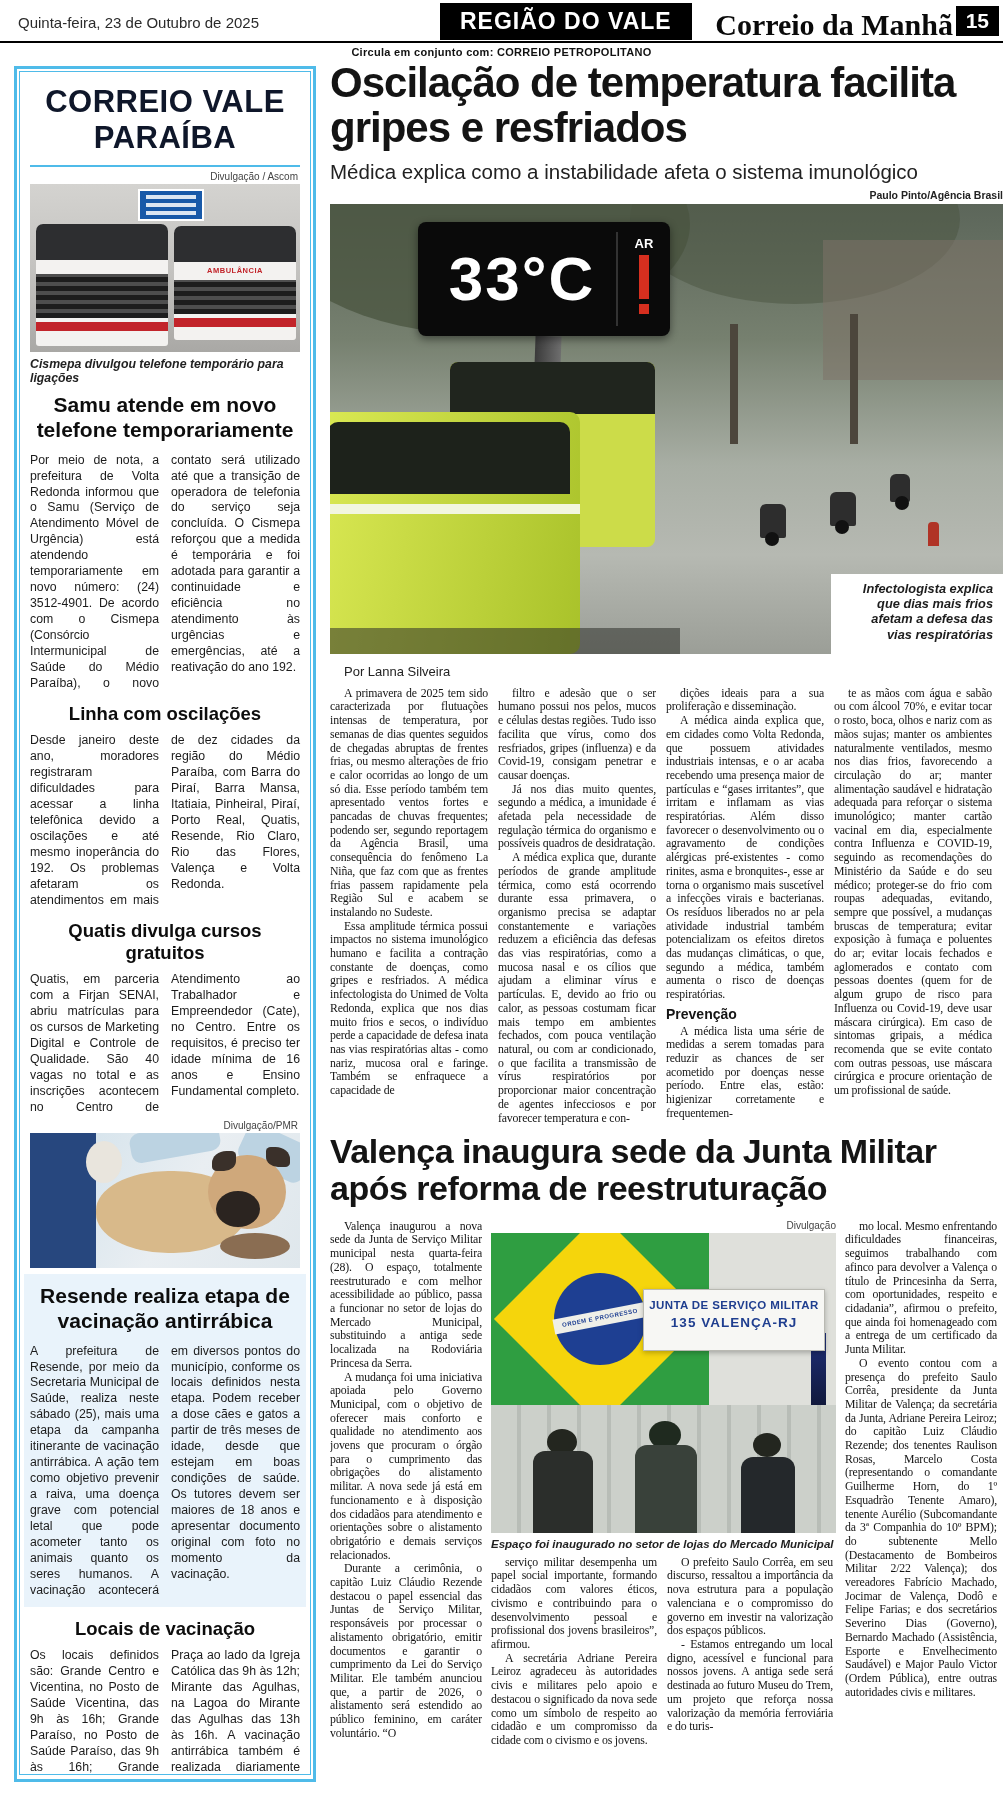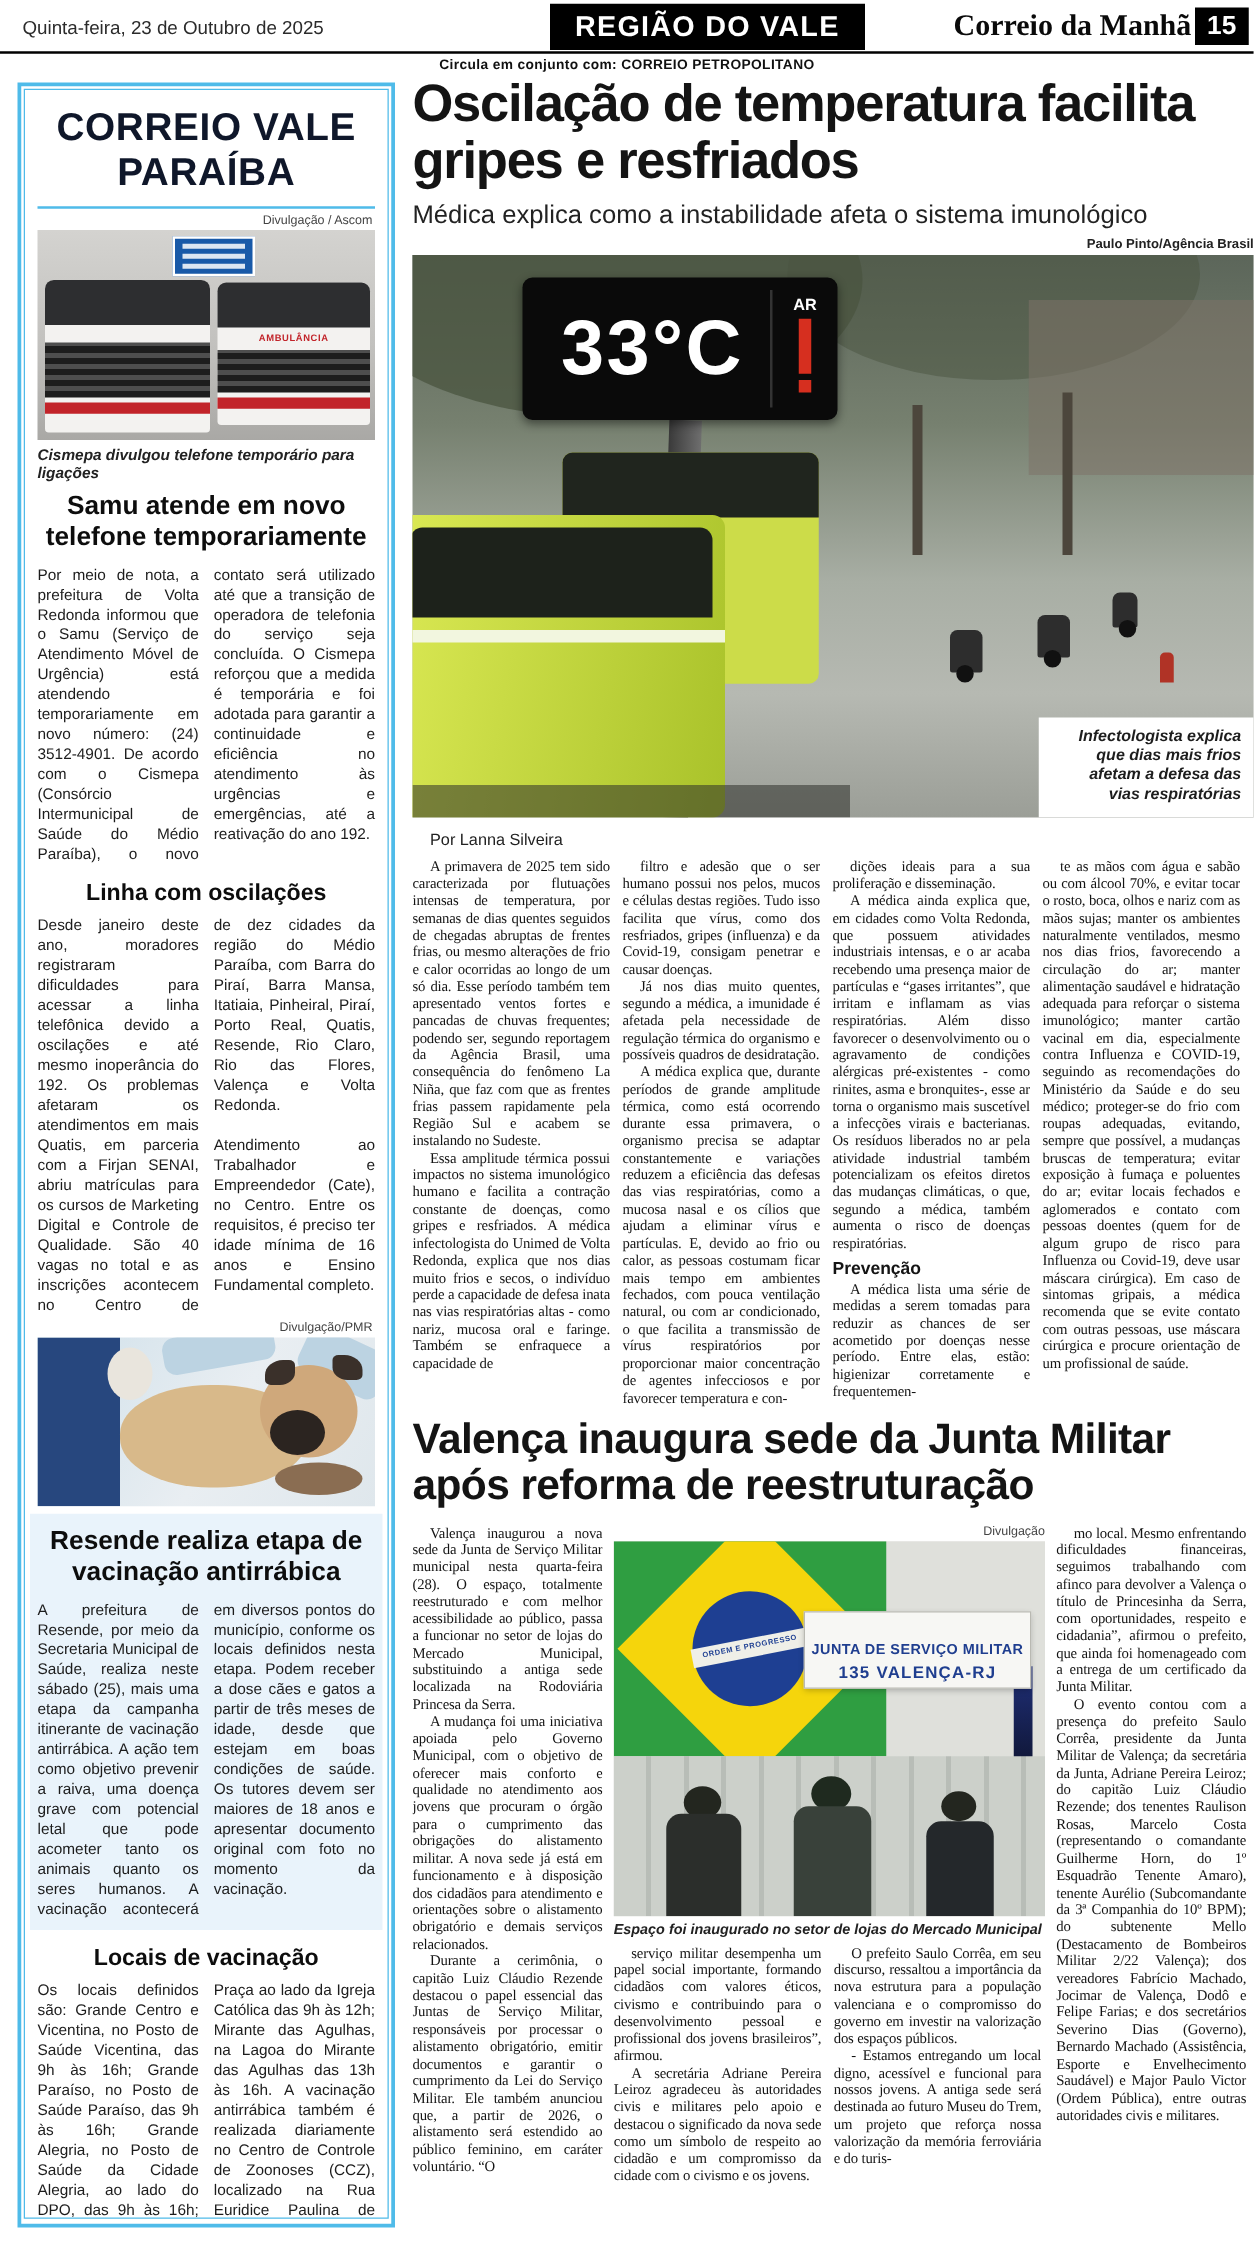--- a/index.html
+++ b/index.html
@@ -1,21 +1,21 @@
 <!DOCTYPE html>
 <html lang="pt"><head>
 <meta charset="utf-8">
 <style>
   html,body{margin:0;padding:0;background:#fff;}
   body{width:1003px;height:1797px;position:relative;font-family:"Liberation Sans",sans-serif;color:#111;overflow:hidden;}
   
   .hdr{position:absolute;left:0;top:0;width:1003px;height:41px;border-bottom:2px solid #000;}
   .hdr-date{position:absolute;left:18px;top:14px;font-size:15px;color:#2b2b2b;}
   .hdr-section{position:absolute;left:440px;top:3px;background:#000;color:#fff;font-size:23px;font-weight:bold;letter-spacing:1px;padding:5px 20px;}
-  .hdr-brand{position:absolute;right:50px;top:8px;font-family:"Liberation Serif",serif;font-weight:bold;font-size:24px;color:#0a0a0a;}
+  .hdr-brand{position:absolute;right:50px;top:8px;font-family:"Liberation Serif",serif;font-weight:bold;font-size:30px;color:#0a0a0a;}
   .hdr-page{position:absolute;right:4px;top:6px;background:#000;color:#fff;font-weight:bold;font-size:21px;padding:3px 10px;}
   .hdr-tag{position:absolute;left:0;top:46px;width:1003px;text-align:center;font-size:11px;font-weight:bold;letter-spacing:.3px;color:#111;}
   
   .sb{position:absolute;left:14px;top:66px;width:302px;height:1716px;border:3px solid #4fbbe9;box-sizing:border-box;}
   .sb-in{border:1px solid #4fbbe9;margin:2px;height:1704px;box-sizing:border-box;padding:8px 10px;overflow:hidden;}
   .sb-mast{font-size:31px;font-weight:bold;letter-spacing:.5px;text-align:center;color:#0f172a;padding:4px 0 9px;border-bottom:2px solid #4fbbe9;}
   .sb-credit{font-size:10px;color:#444;text-align:right;margin:4px 2px 2px;}
   .sb-cap{font-size:12.3px;font-weight:bold;font-style:italic;color:#222;margin:5px 0 8px;}
   .sb h2{font-size:21px;line-height:1.18;text-align:center;margin:8px 4px 10px;color:#0d0d0d;}
   .sb h3{font-size:18.5px;text-align:center;margin:11px 0 8px;color:#0d0d0d;}
@@ -76,21 +76,21 @@
   .jn{position:absolute;left:330px;top:1133px;width:673px;height:664px;overflow:hidden;}
   .jn-head{font-size:34px;line-height:1.1;font-weight:bold;letter-spacing:-.5px;color:#141414;}
   .jn-row{display:flex;gap:9px;margin-top:12px;height:562px;overflow:hidden;}
   .jn-mid{width:345px;flex:0 0 345px;}
   .jn-credit{font-size:10px;color:#444;text-align:right;margin-bottom:2px;}
   .flagph{height:300px;background:#dfe0db;}
   .flag{position:absolute;left:0;top:0;width:218px;height:172px;background:#2f9e41;overflow:hidden;}
   .flag-d{position:absolute;left:50%;top:50%;width:150px;height:150px;background:#f5d50c;transform:translate(-50%,-50%) rotate(45deg);}
   .flag-c{position:absolute;left:50%;top:50%;width:92px;height:92px;background:#1e3f92;border-radius:50%;transform:translate(-50%,-50%);}
   .flag-b{position:absolute;left:50%;top:50%;width:94px;height:15px;background:#efefe8;transform:translate(-50%,-55%) rotate(-11deg);font-size:6px;font-weight:bold;color:#1e3f92;text-align:center;line-height:15px;letter-spacing:.5px;}
-  .jn-sign{position:absolute;left:152px;top:56px;width:182px;height:62px;background:#f7f7f4;border:1px solid #b9b9b2;box-shadow:0 2px 5px rgba(0,0,0,.25);text-align:center;color:#1f3e8f;font-weight:bold;padding-top:24px;box-sizing:border-box;}
+  .jn-sign{position:absolute;left:152px;top:56px;width:182px;height:62px;background:#f7f7f4;border:1px solid #b9b9b2;box-shadow:0 2px 5px rgba(0,0,0,.25);text-align:center;color:#1f3e8f;font-weight:bold;padding-top:9px;box-sizing:border-box;}
   .jn-sign .s1{font-size:11.5px;letter-spacing:.4px;}
   .jn-sign .s2{font-size:13.5px;margin-top:4px;letter-spacing:1px;}
   .jn-glass{position:absolute;left:0;top:172px;width:345px;height:128px;background:repeating-linear-gradient(90deg,#ccd0ca 0 26px,#b8bdb7 26px 30px);}
   .jn-p{position:absolute;bottom:0;background:#2b2e2b;border-radius:12px 12px 0 0;}
   .jn-ph{position:absolute;background:#23261f;border-radius:50%;}
   .jn-bflag{position:absolute;right:10px;top:100px;width:15px;height:86px;background:linear-gradient(180deg,#20307a,#0e1430);}
   .jn-cap{font-size:11.5px;font-weight:bold;font-style:italic;color:#222;margin:5px 0 6px;}
   .jn-cols{display:flex;gap:10px;height:225px;overflow:hidden;}
   .jn-cols .col{width:166px;flex:0 0 166px;}
   .jn .col{height:100%;}
@@ -130,20 +130,21 @@
     </div>
   </div>
   <div class="sb-cap">Cismepa divulgou telefone temporário para ligações</div>
 
   <h2>Samu atende em novo telefone temporariamente</h2>
   <div class="sb-body">Por meio de nota, a prefeitura de Volta Redonda informou que o Samu (Serviço de Atendimento Móvel de Urgência) está atendendo temporariamente em novo número: (24) 3512-4901. De acordo com o Cismepa (Consórcio Intermunicipal de Saúde do Médio Paraíba), o novo contato será utilizado até que a transição de operadora de telefonia do serviço seja concluída. O Cismepa reforçou que a medida é temporária e foi adotada para garantir a continuidade e eficiência no atendimento às urgências e emergências, até a reativação do ano 192.</div>
 
   <h3>Linha com oscilações</h3>
   <div class="sb-body">Desde janeiro deste ano, moradores registraram dificuldades para acessar a linha telefônica devido a oscilações e até mesmo inoperância do 192. Os problemas afetaram os atendimentos em mais de dez cidades da região do Médio Paraíba, com Barra do Piraí, Barra Mansa, Itatiaia, Pinheiral, Piraí, Porto Real, Quatis, Resende, Rio Claro, Rio das Flores, Valença e Volta Redonda.</div>
 
+  <h3>Quatis divulga cursos gratuitos</h3>
   <div class="sb-body">Quatis, em parceria com a Firjan SENAI, abriu matrículas para os cursos de Marketing Digital e Controle de Qualidade. São 40 vagas no total e as inscrições acontecem no Centro de Atendimento ao Trabalhador e Empreendedor (Cate), no Centro. Entre os requisitos, é preciso ter idade mínima de 16 anos e Ensino Fundamental completo.</div>
 
   <div class="sb-credit">Divulgação/PMR</div>
   <div class="ph dog">
     <div class="dog-person"></div>
     <div class="dog-glove"></div>
     <div class="dog-arm" style="left:210px;top:0;width:70px;height:40px;transform:rotate(25deg);"></div>
     <div class="dog-arm" style="left:100px;top:-6px;width:90px;height:30px;transform:rotate(-10deg);"></div>
     <div class="dog-body"></div>
     <div class="dog-head"></div>

